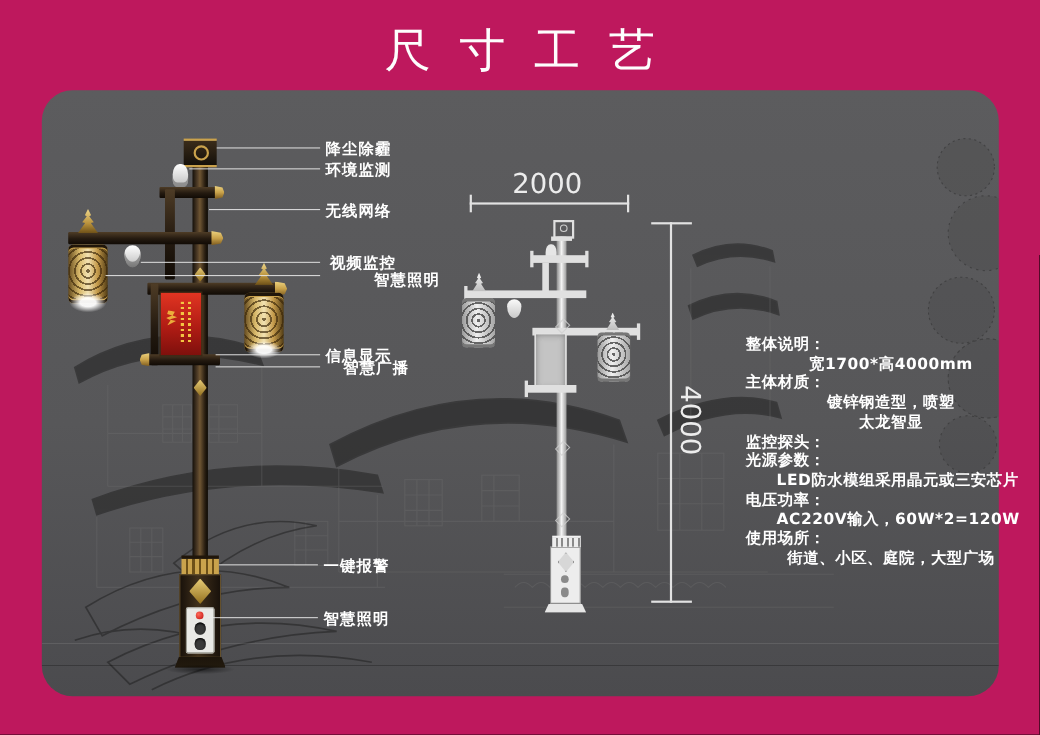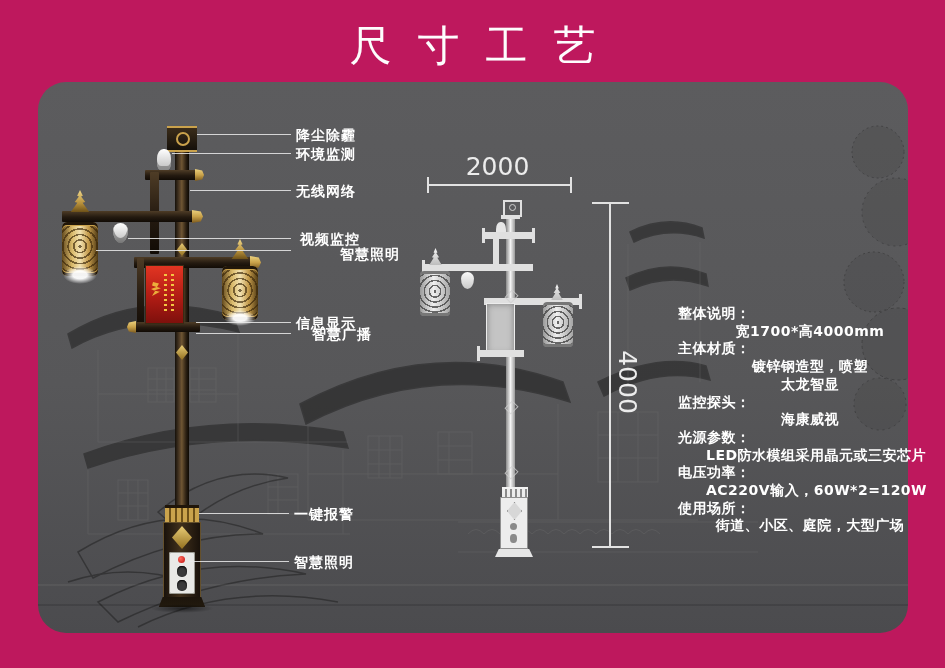--- a/index.html
+++ b/index.html
@@ -230,21 +230,20 @@
     <div class="abs" style="left:495px;top:549px;width:38px;height:8px;background:#e6e6e6;clip-path:polygon(10% 0,90% 0,100% 100%,0 100%);"></div>
   </div>
 
   <div class="specs">
     <div class="spec-h">整体说明：</div>
     <div class="spec-v">宽1700*高4000mm</div>
     <div class="spec-h">主体材质：</div>
     <div class="spec-v">镀锌钢造型，喷塑</div>
     <div class="spec-v">太龙智显</div>
     <div class="spec-h">监控探头：</div>
-    <div class="spec-v">海康威视</div>
     <div class="spec-h">光源参数：</div>
     <div class="spec-v">LED防水模组采用晶元或三安芯片</div>
     <div class="spec-h">电压功率：</div>
     <div class="spec-v">AC220V输入，60W*2=120W</div>
     <div class="spec-h">使用场所：</div>
     <div class="spec-v">街道、小区、庭院，大型广场</div>
   </div>
 
 </div>
 

